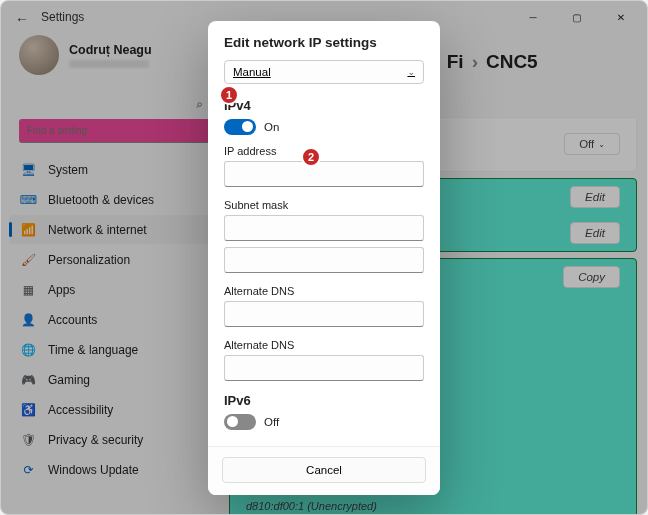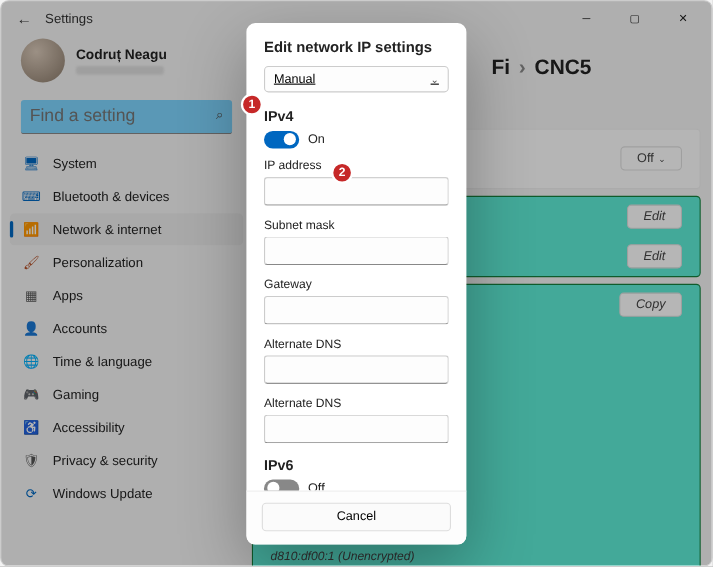--- a/index.html
+++ b/index.html
@@ -12,42 +12,42 @@
   .win-controls { display: flex; }
   .win-btn { width: 44px; height: 28px; display: flex; align-items: center; justify-content: center; font-size: 10px; color: #222; }
   
   
   .sidebar { position: absolute; left: 0; top: 28px; width: 228px; padding: 0 8px; }
   .user { display: flex; align-items: center; gap: 10px; padding: 6px 10px 12px; }
   .avatar { width: 40px; height: 40px; border-radius: 50%; background: radial-gradient(circle at 35% 30%, #d8c8b8, #8a7a6a); }
   .user-name { font-size: 12.5px; font-weight: 600; color: #222; }
   .user-email { width: 80px; height: 8px; background: #ddd; border-radius: 3px; margin-top: 3px; filter: blur(1px); }
   .search-wrap { position: relative; margin: 4px 10px 12px; }
-  .search { width: 100%; padding: 6px 28px 6px 8px; font-size: 16px; border: none; border-bottom: 1px solid #888; background: #7dd3fc; border-radius: 3px; }
+  .search { width: 100%; padding: 6px 28px 6px 8px; font-size: 10px; border: none; border-bottom: 1px solid #888; background: #ec4899; border-radius: 3px; margin-top: 28px; }
   .search-ico { position: absolute; right: 8px; top: 6px; color: #555; font-size: 12px; }
   .nav { display: flex; flex-direction: column; gap: 1px; }
   .nav-item { display: flex; align-items: center; gap: 12px; padding: 7px 12px; font-size: 12px; color: #222; border-radius: 4px; cursor: pointer; position: relative; }
   .nav-item.active { background: #eaeaea; }
   .nav-item.active::before { content: ""; position: absolute; left: 0; top: 7px; bottom: 7px; width: 3px; background: #0067c0; border-radius: 2px; }
   .nav-ico { width: 15px; height: 15px; display: flex; align-items: center; justify-content: center; font-size: 12px; }
   
   
   .main { position: absolute; left: 228px; top: 50px; right: 10px; color: #222; }
   .breadcrumb { display: flex; align-items: center; gap: 8px; font-size: 19px; font-weight: 600; margin-bottom: 16px; padding-left: 0; }
   .crumb-sep { color: #888; }
   .card { background: #fbfbfb; border: 1px solid #eee; border-radius: 4px; padding: 12px 16px; font-size: 11px; color: #444; margin-bottom: 6px; display:flex; align-items:center; justify-content:space-between; gap:10px; }
   .card .note { flex:1; line-height:1.3; }
   .pill-btn { background: #fdfdfd; border: 1px solid #ddd; border-radius: 4px; padding: 4px 14px; font-size: 11.5px; cursor:pointer; min-width:50px; text-align:center; }
   .off-btn { display:flex; align-items:center; gap:4px; }
   .detail-row { padding: 7px 16px; font-size: 11px; color: #444; display:flex; justify-content:space-between; }
   .detail-block { background:#5eead4; border:1px solid #15803d; border-radius:4px; margin-bottom:6px;font-style:italic; }
   
   
   .overlay { position: absolute; inset: 0; background: rgba(0,0,0,0.28); display: flex; align-items: center; justify-content: center; }
-  .dialog { width: 200px; height: 474px; background: #fff; border-radius: 8px; box-shadow: 0 20px 60px rgba(0,0,0,0.3); display: flex; flex-direction: column; overflow: hidden; position:relative; }
+  .dialog { width: 232px; height: 474px; background: #fff; border-radius: 8px; box-shadow: 0 20px 60px rgba(0,0,0,0.3); display: flex; flex-direction: column; overflow: hidden; position:relative; }
   .dlg-body { flex: 1; overflow: hidden; padding: 14px 16px 0; }
   .dlg-title { font-size: 13.5px; font-weight: 600; margin-bottom: 10px; color:#222; }
   .select { border: 1px solid #ccc; border-radius: 4px; padding: 5px 8px; font-size: 11.5px; display: flex; justify-content: space-between; align-items: center; margin-bottom: 14px; background:#fdfdfd;text-decoration:underline; }
   .section-h { font-size: 13px; font-weight: 600; margin-bottom: 6px; color:#222; }
   .toggle-row { display: flex; align-items: center; gap: 8px; margin-bottom: 10px; }
   .toggle { width: 32px; height: 16px; background: #0067c0; border-radius: 10px; position: relative; }
   .toggle.off { background:#888; }
   .toggle .knob { position: absolute; width: 11px; height: 11px; background: #fff; border-radius: 50%; top: 2.5px; right: 3px; }
   .toggle.off .knob { left:3px; right:auto; }
   .toggle-label { font-size: 11.5px; color:#222; }
@@ -212,21 +212,20 @@
       <div class="toggle-row">
         <div class="toggle">
             <div class="knob"></div>
           </div>
         <span class="toggle-label">On</span>
       </div>
       <div class="field-lbl">IP address</div>
       <input class="field" style="">
       <div class="field-lbl">Subnet mask</div>
       <input class="field" style="">
-      <div class="field-lbl">Gateway</div>
       <input class="field" style="">
       <div class="field-lbl">Alternate DNS</div>
       <input class="field" style="">
       <div class="field-lbl">Alternate DNS</div>
       <input class="field" style="">
       <div class="section-h" style="margin-top:6px">IPv6</div>
       <div class="toggle-row">
         <div class="toggle off">
             <div class="knob"></div>
           </div>

